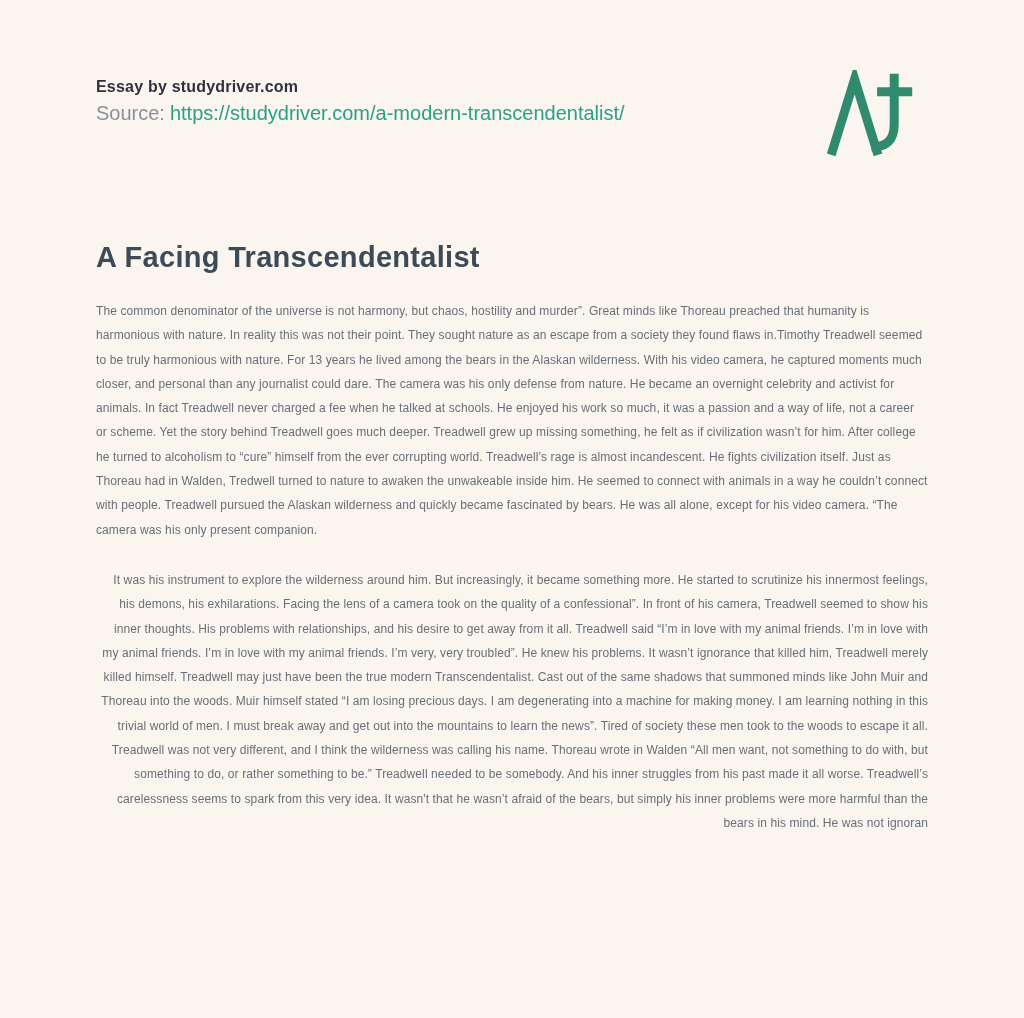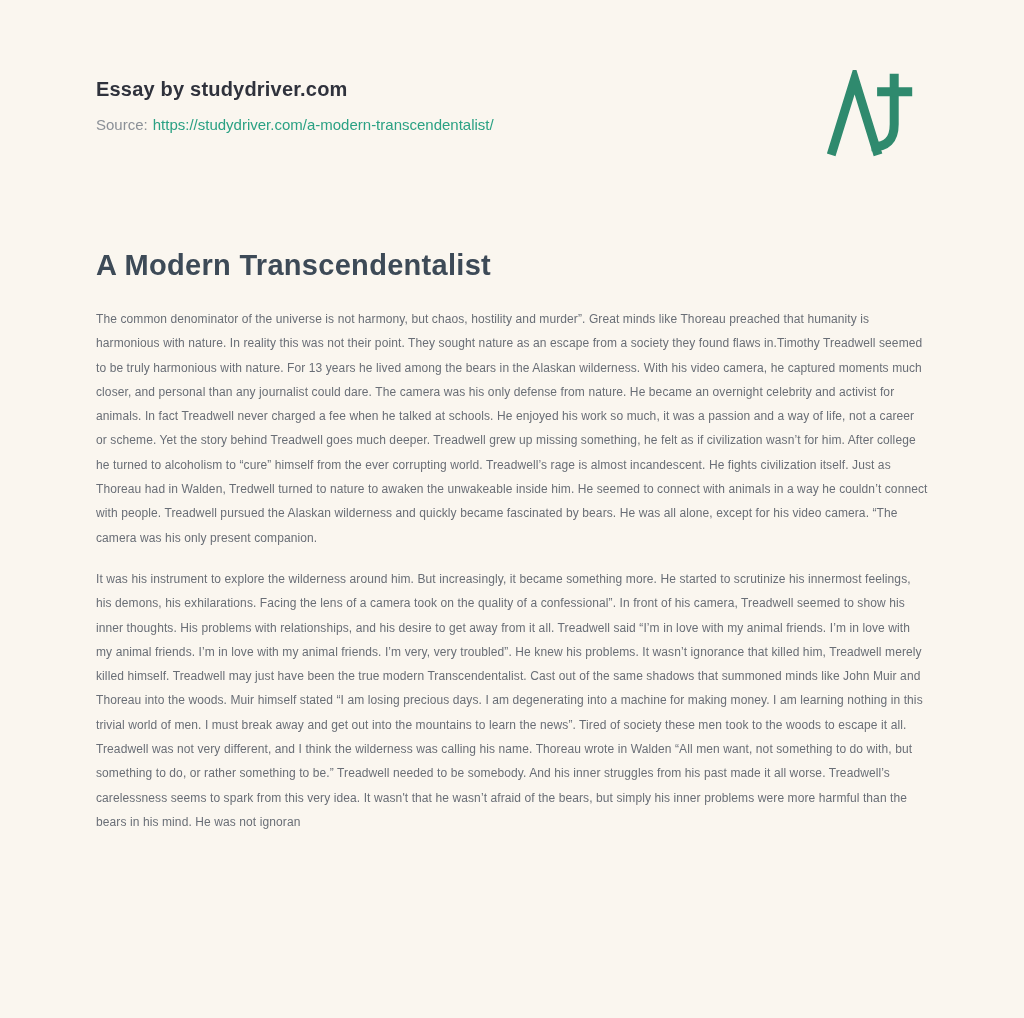--- a/index.html
+++ b/index.html
@@ -14,28 +14,28 @@
     position: relative;
     width: 1024px;
     height: 1018px;
   }
   .content {
     width: 832px;
     margin: 0 auto;
     padding-top: 78px;
   }
   .byline {
-    font-size: 20px;
+    font-size: 16px;
     font-weight: 700;
     color: #2f323c;
     letter-spacing: 0.2px;
   }
   .source-line {
-    margin-top: 15px;
-    font-size: 15px;
+    margin-top: 6px;
+    font-size: 20px;
   }
   .source-label {
     color: #8b9097;
     margin-right: 5px;
   }
   .source-link {
     color: #2aa183;
     text-decoration: none;
   }
   .logo {
@@ -55,21 +55,22 @@
   }
   .essay p {
     margin-top: 25px;
     font-size: 12px;
     line-height: 24.3px;
     color: #696e76;
     text-align: left;
     letter-spacing: 0.1px;
   }
   .essay p + p {
-    margin-top: 17px;
+    margin-top: 26px;
+    text-align: right;
   }
 </style>
 </head>
 <body>
 
 <div class="page">
 
   <div class="logo">
     <svg viewBox="0 0 100 104" aria-hidden="true">
       <g fill="none" stroke="#2f8a6e" stroke-width="10">
@@ -82,19 +83,19 @@
 
   <div class="content">
     <header>
       <div class="byline">Essay by studydriver.com</div>
       <div class="source-line">
         <span class="source-label">Source:</span><a class="source-link" href="#">https://studydriver.com/a-modern-transcendentalist/</a>
       </div>
     </header>
 
     <main class="essay">
-      <h1 class="title">A Modern Transcendentalist</h1>
+      <h1 class="title">A Facing Transcendentalist</h1>
       <p>The common denominator of the universe is not harmony, but chaos, hostility and murder”. Great minds like Thoreau preached that humanity is harmonious with nature. In reality this was not their point. They sought nature as an escape from a society they found flaws in.Timothy Treadwell seemed to be truly harmonious with nature. For 13 years he lived among the bears in the Alaskan wilderness. With his video camera, he captured moments much closer, and personal than any journalist could dare. The camera was his only defense from nature. He became an overnight celebrity and activist for animals. In fact Treadwell never charged a fee when he talked at schools. He enjoyed his work so much, it was a passion and a way of life, not a career or scheme. Yet the story behind Treadwell goes much deeper. Treadwell grew up missing something, he felt as if civilization wasn’t for him. After college he turned to alcoholism to “cure” himself from the ever corrupting world. Treadwell’s rage is almost incandescent. He fights civilization itself. Just as Thoreau had in Walden, Tredwell turned to nature to awaken the unwakeable inside him. He seemed to connect with animals in a way he couldn’t connect with people. Treadwell pursued the Alaskan wilderness and quickly became fascinated by bears. He was all alone, except for his video camera. “The camera was his only present companion.</p>
       <p>It was his instrument to explore the wilderness around him. But increasingly, it became something more. He started to scrutinize his innermost feelings, his demons, his exhilarations. Facing the lens of a camera took on the quality of a confessional”. In front of his camera, Treadwell seemed to show his inner thoughts. His problems with relationships, and his desire to get away from it all. Treadwell said “I’m in love with my animal friends. I’m in love with my animal friends. I’m in love with my animal friends. I’m very, very troubled”. He knew his problems. It wasn’t ignorance that killed him, Treadwell merely killed himself. Treadwell may just have been the true modern Transcendentalist. Cast out of the same shadows that summoned minds like John Muir and Thoreau into the woods. Muir himself stated “I am losing precious days. I am degenerating into a machine for making money. I am learning nothing in this trivial world of men. I must break away and get out into the mountains to learn the news”. Tired of society these men took to the woods to escape it all. Treadwell was not very different, and I think the wilderness was calling his name. Thoreau wrote in Walden “All men want, not something to do with, but something to do, or rather something to be.” Treadwell needed to be somebody. And his inner struggles from his past made it all worse. Treadwell’s carelessness seems to spark from this very idea. It wasn't that he wasn’t afraid of the bears, but simply his inner problems were more harmful than the bears in his mind. He was not ignoran</p>
     </main>
   </div>
 
 </div>
 
 </body></html>

